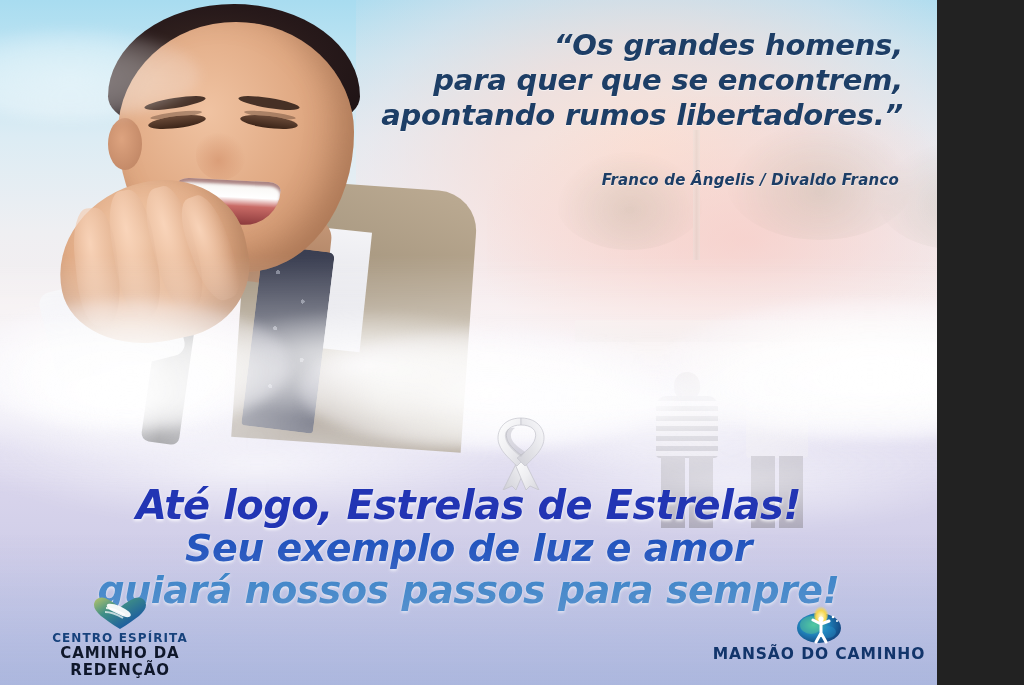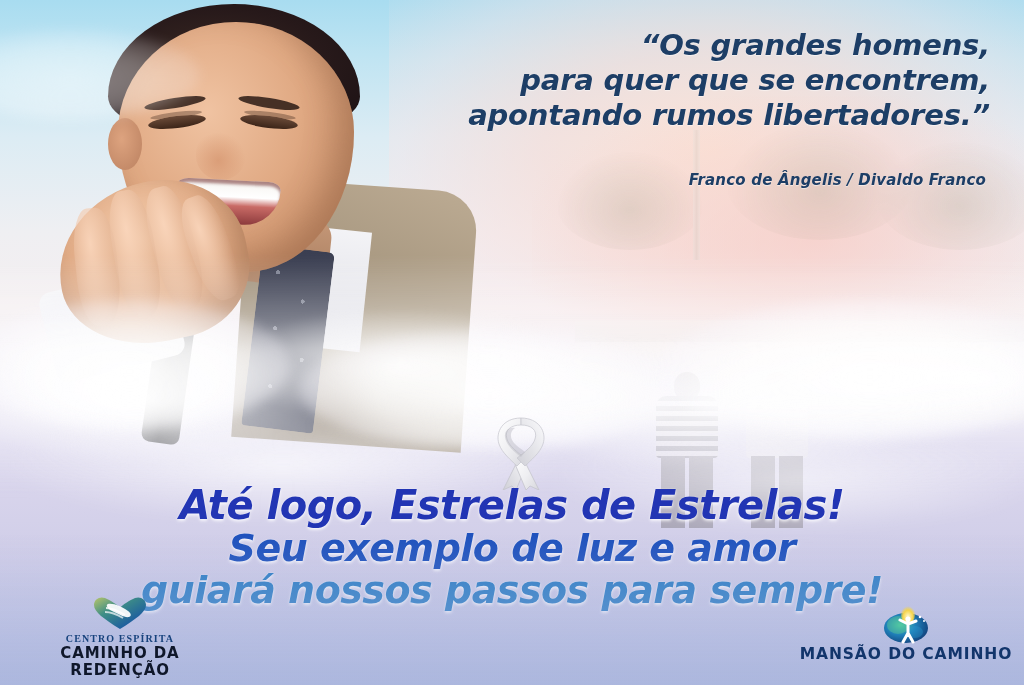--- a/index.html
+++ b/index.html
@@ -2,21 +2,21 @@
 <html><head>
 <meta charset="utf-8">
 <style>
   html, body {
     margin: 0;
     padding: 0;
     background: #222;
   }
   #poster {
     position: relative;
-    width: 1024px;
+    width: 937px;
     height: 685px;
     overflow: hidden;
     font-family: "DejaVu Sans", "Liberation Sans", sans-serif;
     background: #cfd6ea;
   }
 
   
   .bg-sky {
     position: absolute; inset: 0;
     background:
@@ -331,24 +331,23 @@
     position: absolute; left: 10px; bottom: 6px;
     width: 220px; text-align: center;
   }
   .logo-right {
     position: absolute; right: 8px; bottom: 22px;
     width: 220px; text-align: center;
   }
   .logo-mark { display: block; margin: 0 auto 2px; }
   .logo-txt1 {
     display: block;
-    font-size: 10px; font-weight: bold; letter-spacing: 1.1px;
+    font-size: 12px; font-weight: bold; letter-spacing: 1.1px;
     color: #17427c;
     line-height: 13px;
-    font-family: Liberation Serif, serif;
   }
   .logo-txt2 {
     display: block;
     font-size: 15px; font-weight: bold; letter-spacing: 0.9px;
     color: #0f172a;
     line-height: 17px;
   }
   .logo-txt-right {
     display: block;
     font-size: 15.5px; font-weight: bold; letter-spacing: 0.9px;

